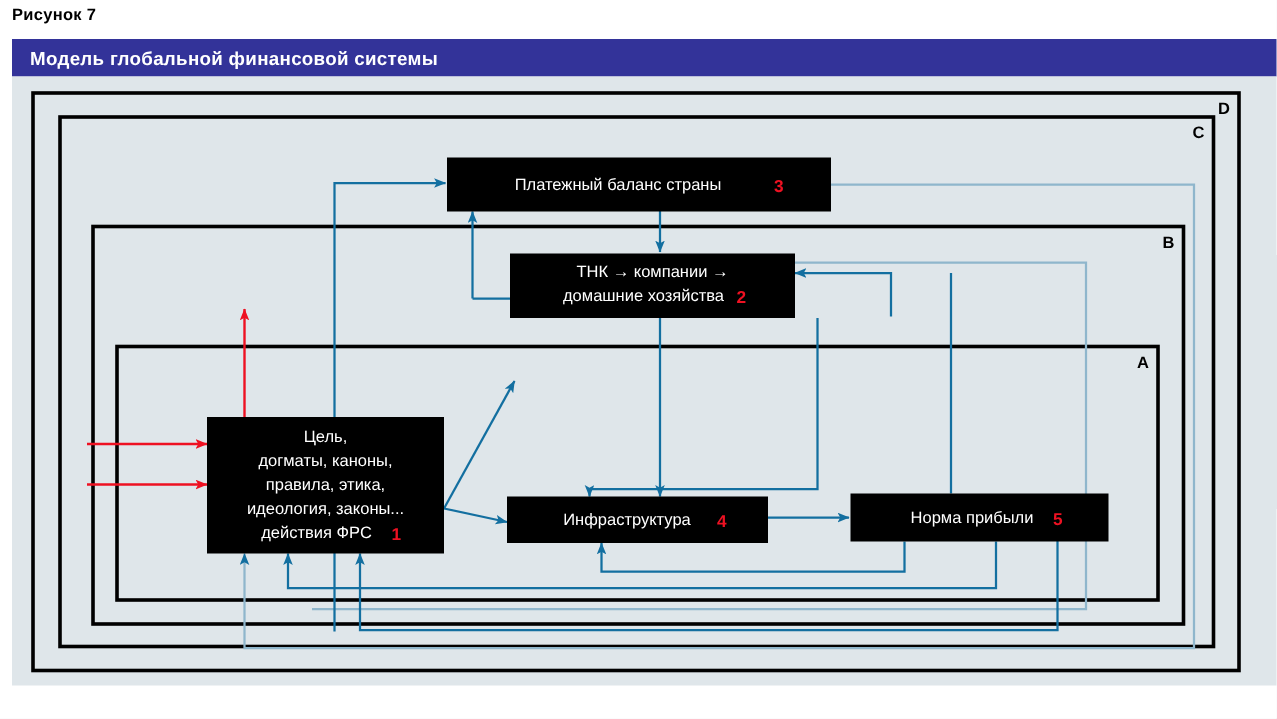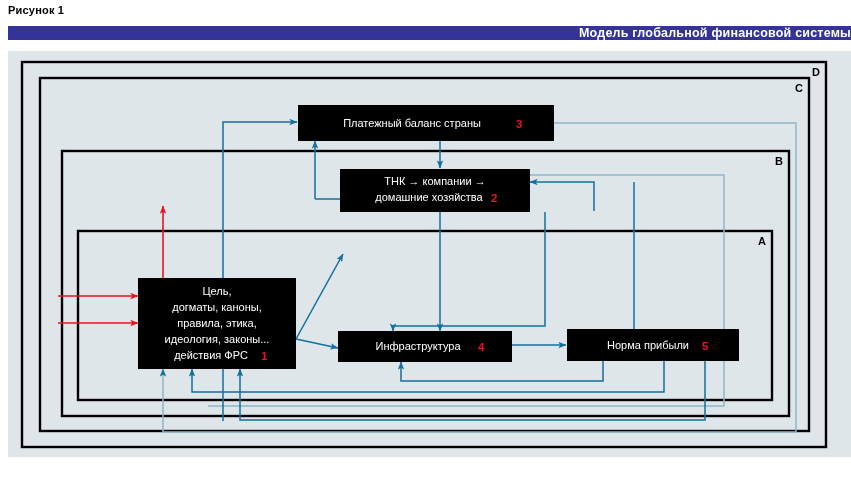--- a/index.html
+++ b/index.html
@@ -26,25 +26,24 @@
     font-size: 11px;
     font-weight: bold;
     color: #000000;
     letter-spacing: 0.2px;
   }
   #title-banner {
     position: absolute;
     left: 8px;
     top: 26px;
     width: 843px;
-    height: 14px;
+    height: 25px;
     background: #333399;
     display: flex;
     align-items: center;
-    justify-content: flex-end;
   }
   #title-banner-text {
     color: #ffffff;
     font-size: 12.5px;
     font-weight: bold;
     padding-left: 12px;
     letter-spacing: 0.2px;
   }
   #canvas-area {
     position: absolute;
@@ -103,21 +102,21 @@
     fill: none;
     stroke: #ee1122;
     stroke-width: 1.6;
   }
 </style>
 </head>
 <body>
 
 <div id="page">
 
-  <div id="figure-caption">Рисунок 1</div>
+  <div id="figure-caption">Рисунок 7</div>
 
   <div id="title-banner">
     <span id="title-banner-text">Модель глобальной финансовой системы</span>
   </div>
 
   <div id="canvas-area">
     <svg id="diagram" width="843" height="406" viewBox="0 0 843 406">
 
       <defs>
         <marker id="ah-blue" markerWidth="9" markerHeight="9" refX="7.6" refY="3.2" orient="auto" markerUnits="userSpaceOnUse">

